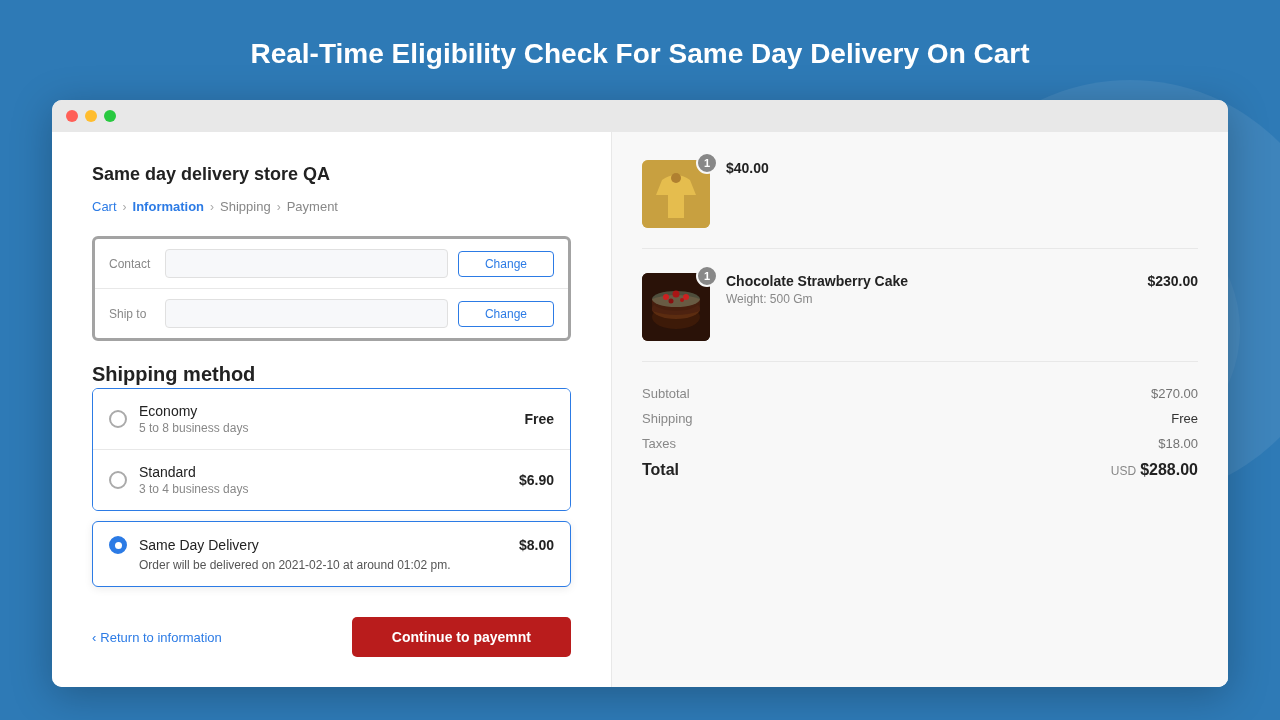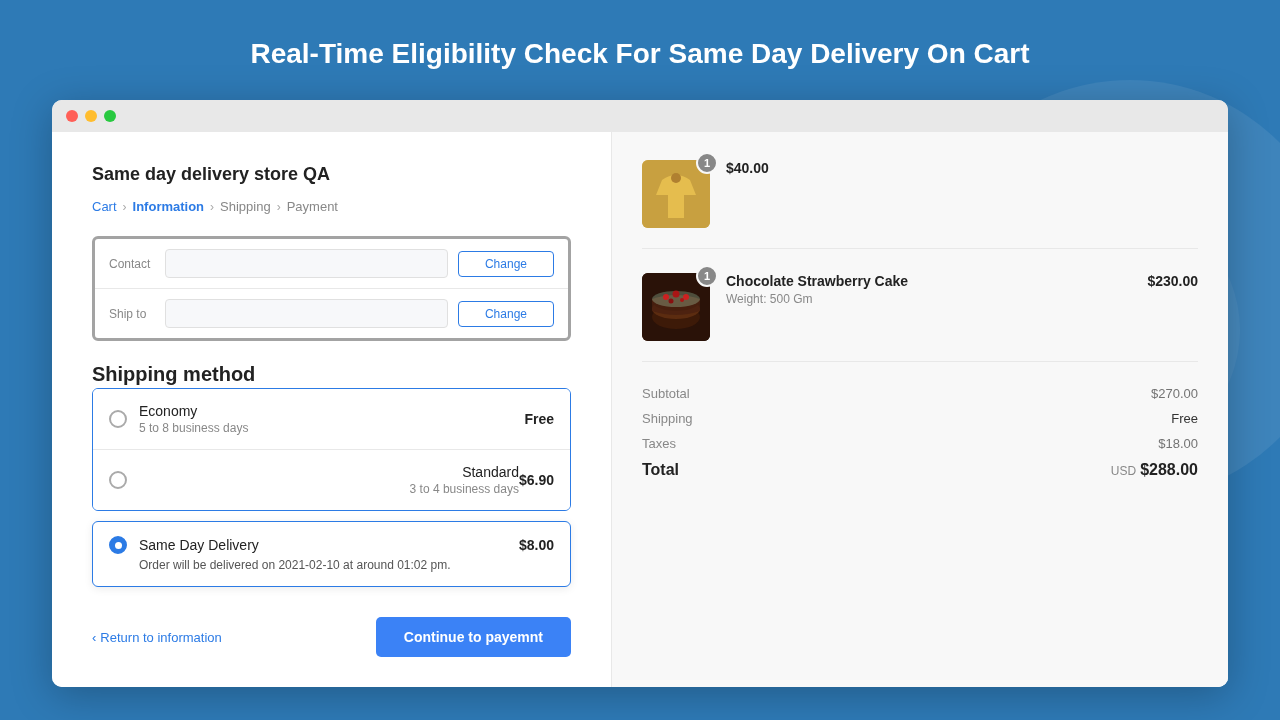--- a/index.html
+++ b/index.html
@@ -164,21 +164,21 @@
     }
 
     .shipping-option {
       display: flex;
       align-items: center;
       padding: 14px 16px;
       border-bottom: 1px solid #e8e8e8;
       background: #fff;
       cursor: pointer;
     }
-    .shipping-option:last-child { border-bottom: none; text-align: right; }
+    .shipping-option:last-child { border-bottom: none; }
 
     .radio-circle {
       width: 18px;
       height: 18px;
       border-radius: 50%;
       border: 2px solid #aaa;
       margin-right: 12px;
       flex-shrink: 0;
       display: flex;
       align-items: center;
@@ -243,25 +243,25 @@
     }
     .back-link {
       font-size: 13px;
       color: #2c7be5;
       cursor: pointer;
       display: flex;
       align-items: center;
       gap: 4px;
     }
     .continue-btn {
-      background: #3b82f6;
+      background: #b91c1c;
       color: #fff;
       border: none;
       border-radius: 5px;
-      padding: 12px 28px;
+      padding: 12px 40px;
       font-size: 14px;
       font-weight: 600;
       cursor: pointer;
     }
 
     
     .right-panel {
       flex: 1;
       padding: 28px 30px;
       background: #f8f8f8;

